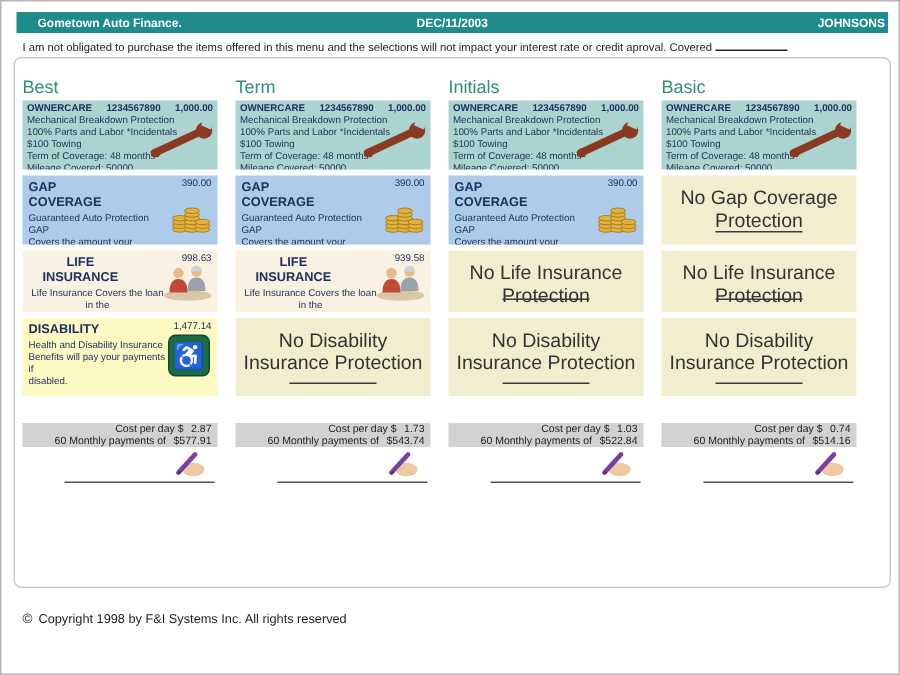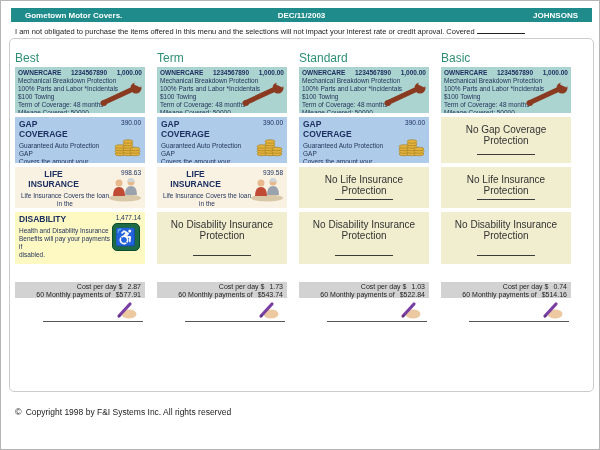--- a/index.html
+++ b/index.html
@@ -4,21 +4,21 @@
 <style>
   html,body{margin:0;padding:0;background:#fff;}
   body{font-family:"Liberation Sans", sans-serif; -webkit-font-smoothing:antialiased;}
   .frame{position:relative;width:600px;height:450px;background:#fff;border:1px solid #b5b5b5;box-sizing:border-box;overflow:hidden;}
 
   
   .titlebar{position:absolute;left:10px;top:7px;width:581px;height:14px;background:#1f8b8b;color:#fff;
     font-size:8px;font-weight:bold;display:flex;align-items:center;}
   .titlebar .tl{padding-left:14px;}
   .titlebar .tc{position:absolute;left:0;right:0;text-align:center;}
-  .titlebar .tr{margin-left:auto;padding-right:14px;position:relative;}
+  .titlebar .tr{margin-left:auto;padding-right:2px;position:relative;}
 
   
   .disclaimer{position:absolute;left:14px;top:25px;font-size:7.5px;color:#222;white-space:nowrap;}
   .init-line{display:inline-block;width:48px;border-bottom:1px solid #222;height:7px;margin-left:2px;}
 
   .content-border{position:absolute;left:8px;top:37px;width:583px;height:352px;border:1px solid #ccc;border-radius:5px;}
 
   
   .cols{position:absolute;left:14px;top:50px;display:grid;grid-template-columns:repeat(4,130px);column-gap:12px;}
   .col{width:130px;}
@@ -29,21 +29,21 @@
   .oc-row{display:flex;justify-content:space-between;font-size:6.5px;font-weight:bold;color:#1d3061;}
   .oc-lines{font-size:6.5px;color:#23355c;line-height:1.22;margin-top:1px;}
   .gapc{height:46px;background:#aecbe9;padding:2px 4px;}
   .big-row{display:flex;justify-content:space-between;align-items:flex-start;gap:33px;}
   .big-title{font-size:8.5px;font-weight:bold;color:#1d3061;}
   .sm-price{font-size:6.5px;color:#1d3061;}
   .body-lines{font-size:6.5px;color:#23355c;line-height:1.22;margin-top:3px;width:92px;}
   .lifec{height:41px;background:#f9f2e3;padding:2px 4px;text-align:center;}
   .disc{height:52px;background:#fef9c3;padding:2px 4px;}
   .declined{background:#f1eecf;}
-  .declined .no-text{font-size:10px;color:#333;text-align:center;margin-top:7px;padding:0 2px;}
+  .declined .no-text{font-size:13px;color:#333;text-align:center;margin-top:7px;padding:0 2px;}
   .declined .sig-line{position:absolute;bottom:8px;left:36px;width:58px;border-bottom:1.5px solid #3a3a3a;}
   .d-gap{height:46px;} .d-life{height:41px;} .d-dis{height:52px;}
 
   .icon-abs{position:absolute;}
   .wrench-pos{right:2px;bottom:3px;}
   .coins-pos{right:4px;bottom:2px;}
   .couple-pos{right:2px;bottom:2px;}
   .wc-box{position:absolute;right:5px;top:11px;width:26px;height:26px;background:#1c6b44;border:1px solid #0e4a2d;
     border-radius:5px;color:#fff;display:flex;align-items:center;justify-content:center;font-size:17px;line-height:1;}
 
@@ -57,21 +57,21 @@
 
   .footer{position:absolute;left:14px;top:406px;font-size:8.5px;color:#222;display:flex;align-items:center;gap:4px;}
   .cmark{font-size:9px;}
 </style>
 </head>
 <body>
 
 <div class="frame">
 
   <div class="titlebar">
-    <span class="tl">Gometown Motor Covers.</span>
+    <span class="tl">Gometown Auto Finance.</span>
     <span class="tc">DEC/11/2003</span>
     <span class="tr">JOHNSONS</span>
   </div>
 
   <div class="disclaimer">
     <span>I am not obligated to purchase the items offered in this menu and the selections will not impact your interest rate or credit aproval.</span>
     <span>Covered</span><span class="init-line"></span>
   </div>
 
   <div class="content-border"></div>
@@ -280,21 +280,21 @@
           <svg width="22" height="18" viewBox="0 0 22 18">
               <ellipse cx="14" cy="13" rx="7.5" ry="4.5" fill="#ecc9a0"></ellipse>
               <path d="M4 15 L15 3" stroke="#7a3fa3" stroke-width="3.2" stroke-linecap="round"></path>
               <path d="M3 16 l2 -2 l1 1 z" fill="#3a2a52"></path>
             </svg>
         </span>
       </div>
     </div>
 
     <div class="col">
-      <div class="col-head">Standard</div>
+      <div class="col-head">Initials</div>
 
       <div class="card oc">
         <div class="oc-row">
           <span>OWNERCARE</span>
           <span>1234567890</span>
           <span>1,000.00</span>
         </div>
         <div class="oc-lines">
           <div>Mechanical Breakdown Protection</div>
           <div>100% Parts and Labor *Incidentals</div>

